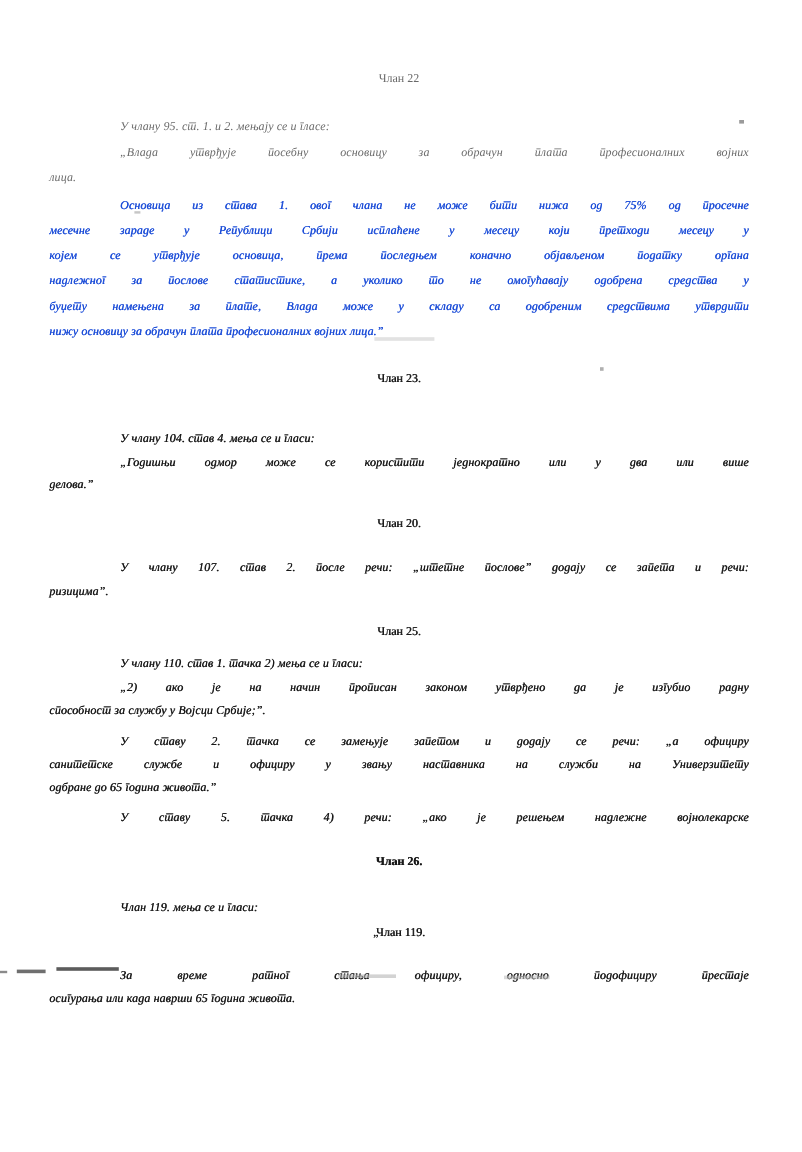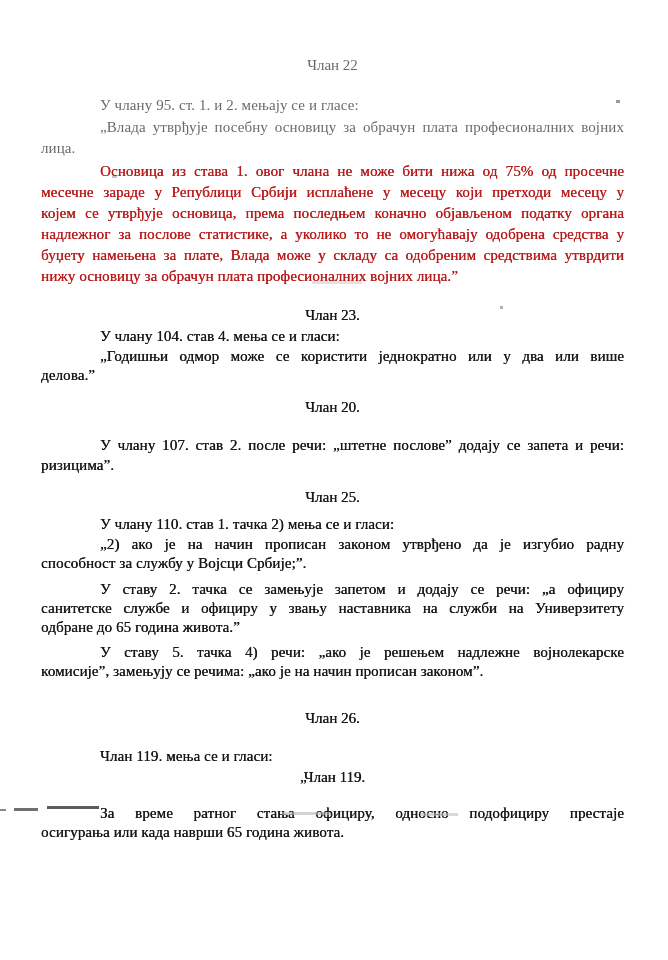--- a/index.html
+++ b/index.html
@@ -5,63 +5,64 @@
   html, body { margin: 0; padding: 0; background: #ffffff; }
   .page {
     position: relative;
     width: 668px;
     height: 960px;
     background: #ffffff;
     box-sizing: border-box;
     padding: 0 44px 0 41px;
     overflow: hidden;
     font-family: "Liberation Serif", "DejaVu Serif", serif;
-    font-size: 15px;
+    font-size: 10px;
     color: #181818;
   }
   .blk { margin: 0; }
   .heading {
     text-align: center;
     line-height: 19px;
     text-shadow: 0.3px 0 0 currentColor;
   }
   .para { text-align: left; }
   .ln {
     display: block;
     line-height: 19px;
     letter-spacing: 0.1px;
     text-shadow: 0.3px 0 0 currentColor;
+    font-style: italic;
   }
   .jfull { text-align: justify; text-align-last: justify; }
   .indent { text-indent: 59px; }
 
   
   .faint { color: #5d5d5d; filter: blur(0.32px); opacity: 0.92; }
   .faint .ln, .faint.heading { text-shadow: none; }
-  .semi { color: #b91c1c; filter: blur(0.15px); }
+  .semi { color: #1d4ed8; filter: blur(0.15px); }
 
   
   .b0  { margin-top: 56px; }
   .b1  { margin-top: 21px; }
   .b2  { margin-top: 2px; }
   .b2 .ln { line-height: 21px; }
   .b3  { margin-top: 2px; }
   .b3 .ln { line-height: 21px; }
   .b4  { margin-top: 19px; }
-  .b5  { margin-top: 2px; }
+  .b5  { margin-top: 31px; }
   .b6  { margin-top: 1px; }
   .b7  { margin-top: 13px; }
   .b8  { margin-top: 18px; }
   .b8 .ln { line-height: 20px; }
   .b9  { margin-top: 13px; }
   .b10 { margin-top: 8px; }
   .b11 { margin-top: 1px; }
   .b12 { margin-top: 7px; }
   .b13 { margin-top: 6px; }
-  .b14 { margin-top: 28px; }
+  .b14 { margin-top: 18px; font-weight: bold; }
   .b15 { margin-top: 19px; }
   .b16 { margin-top: 2px; }
   .b17 { margin-top: 17px; }
 
   
   .art { position: absolute; pointer-events: none; }
   .a1 { left: 0;   top: 809px; width: 6px;  height: 2px; background: #8a8a8a; }
   .a2 { left: 14px; top: 808px; width: 24px; height: 3px; background: #6f6f6f; }
   .a3 { left: 47px; top: 806px; width: 52px; height: 3px; background: #5c5c5c; }
   .a4 { left: 282px; top: 812px; width: 48px; height: 3px; background: #b5b5b5; opacity: .6; }
@@ -126,21 +127,20 @@
   </p>
 
   <p class="blk b12 para">
     <span class="ln jfull indent">У ставу 2. тачка се замењује запетом и додају се речи: „а официру</span>
     <span class="ln jfull">санитетске службе и официру у звању наставника на служби на Универзитету</span>
     <span class="ln">одбране до 65 година живота.”</span>
   </p>
 
   <p class="blk b13 para">
     <span class="ln jfull indent">У ставу 5. тачка 4) речи: „ако је решењем надлежне војнолекарске</span>
-    <span class="ln">комисије”, замењују се речима: „ако је на начин прописан законом”.</span>
   </p>
 
   <div class="blk b14 heading">Члан 26.</div>
 
   <p class="blk b15 para">
     <span class="ln indent">Члан 119. мења се и гласи:</span>
   </p>
 
   <div class="blk b16 heading">„Члан 119.</div>
 

